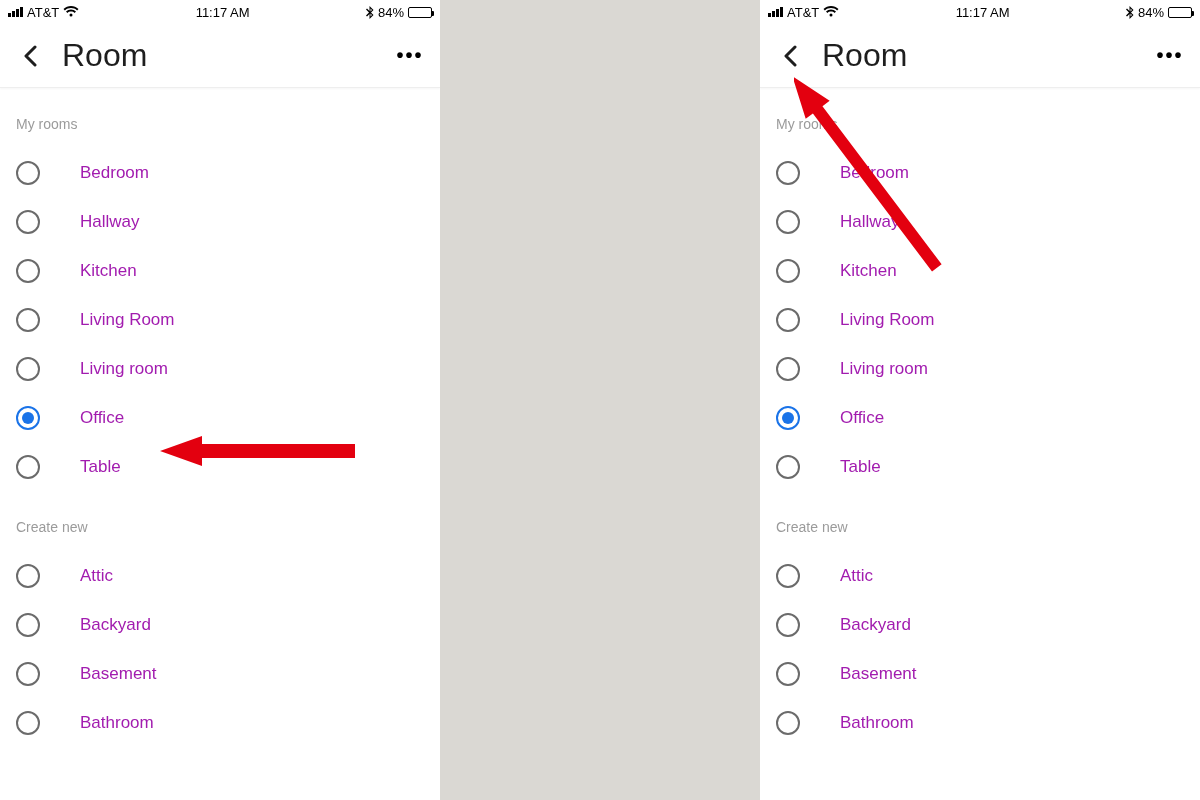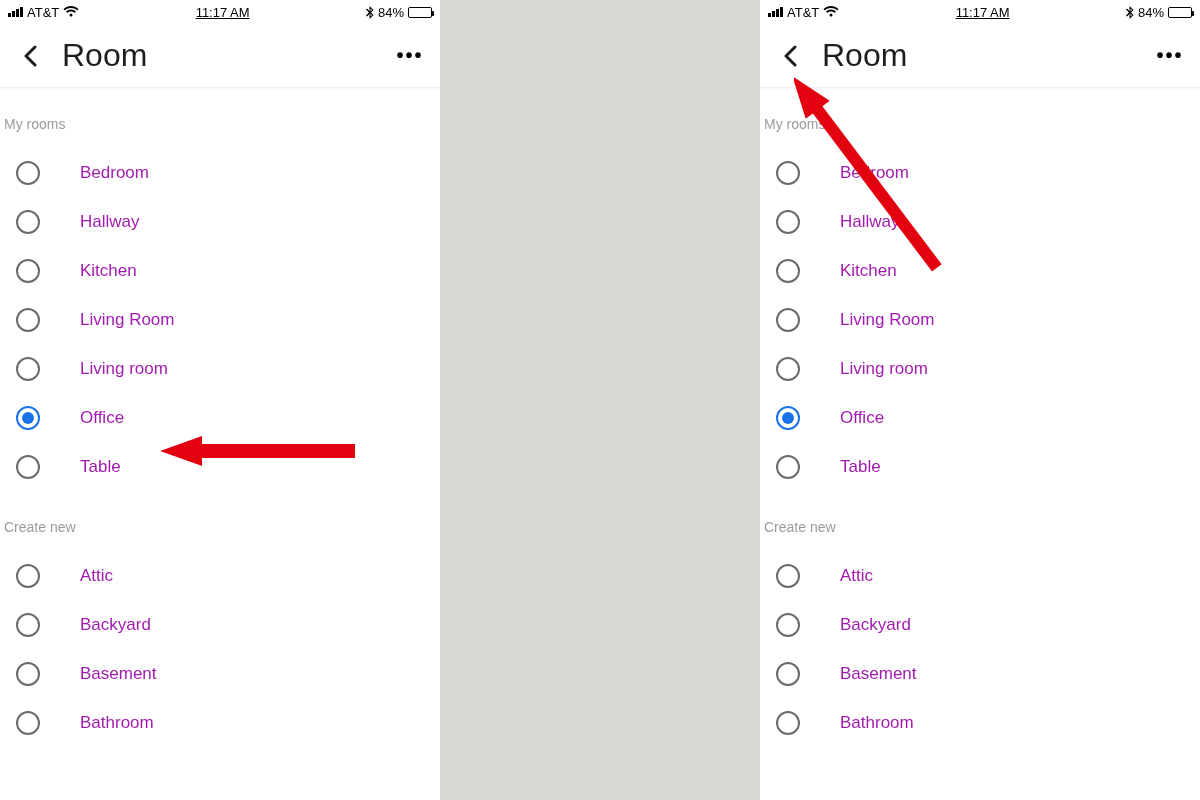--- a/index.html
+++ b/index.html
@@ -6,41 +6,41 @@
   html, body { width: 1200px; height: 800px; font-family: -apple-system, Helvetica, Arial, sans-serif; }
   body { display: flex; background: #dad8d3; }
   .phone { background: #ffffff; display: flex; flex-direction: column; position: relative; overflow: hidden; }
   .phone.left  { width: 440px; }
   .gap         { width: 320px; }
   .phone.right { width: 440px; }
 
   
   .status-bar { height: 24px; display: flex; align-items: center; padding: 0 8px; font-size: 13px; font-weight: 500; justify-content: flex-end; }
   .sb-left  { display: flex; align-items: center; gap: 4px; }
-  .sb-center{ flex:1; text-align: center; text-decoration: underline; }
+  .sb-center{ flex:1; text-align: center; }
   .sb-right { display: flex; align-items: center; gap: 4px; }
   .signal-bars { display:inline-flex; align-items:flex-end; gap:1px; }
   .signal-bars span { width:3px; background:#000; }
   .signal-bars span:nth-child(1){height:4px}
   .signal-bars span:nth-child(2){height:6px}
   .signal-bars span:nth-child(3){height:8px}
   .signal-bars span:nth-child(4){height:10px}
   .battery { width:24px; height:11px; border:1px solid #000; border-radius:2px; position:relative; }
   .battery::after{ content:""; position:absolute; right:-3px; top:3px; width:2px; height:5px; background:#000; border-radius:0 1px 1px 0;}
   .battery .fill{ background:#000; height:100%; width:84%; }
 
   
   .header { height: 64px; display:flex; align-items:center; padding: 0 12px; border-bottom:1px solid #eee; box-shadow: 0 1px 2px rgba(0,0,0,.04); }
   .back-btn { width:36px; height:36px; display:flex; align-items:center; justify-content:center; cursor:pointer; }
   .title { font-size:32px; font-weight:500; margin-left:14px; color:#1e1e1e; }
   .spacer { flex:1; }
   .more-btn { width:36px; height:36px; display:flex; align-items:center; justify-content:center; cursor:pointer; font-size:20px; font-weight:700; letter-spacing:2px; }
 
   
-  .section-label { font-size:14px; color:#9b9b9b; padding: 28px 4px 16px; }
+  .section-label { font-size:14px; color:#9b9b9b; padding: 28px 16px 16px; }
   .row { display:flex; align-items:center; height:49px; padding:0 16px; cursor:pointer; }
   .radio { width:24px; height:24px; border:2px solid #6b6b6b; border-radius:50%; display:flex; align-items:center; justify-content:center; flex-shrink:0; }
   .radio.selected { border-color:#1a73e8; }
   .radio.selected::after { content:""; width:12px; height:12px; background:#1a73e8; border-radius:50%; }
   .row .label { margin-left:40px; font-size:17px; color:#a21caf; }
 
   
   .arrow { position:absolute; pointer-events:none; }
   .arrow svg { display:block; }
 </style>

